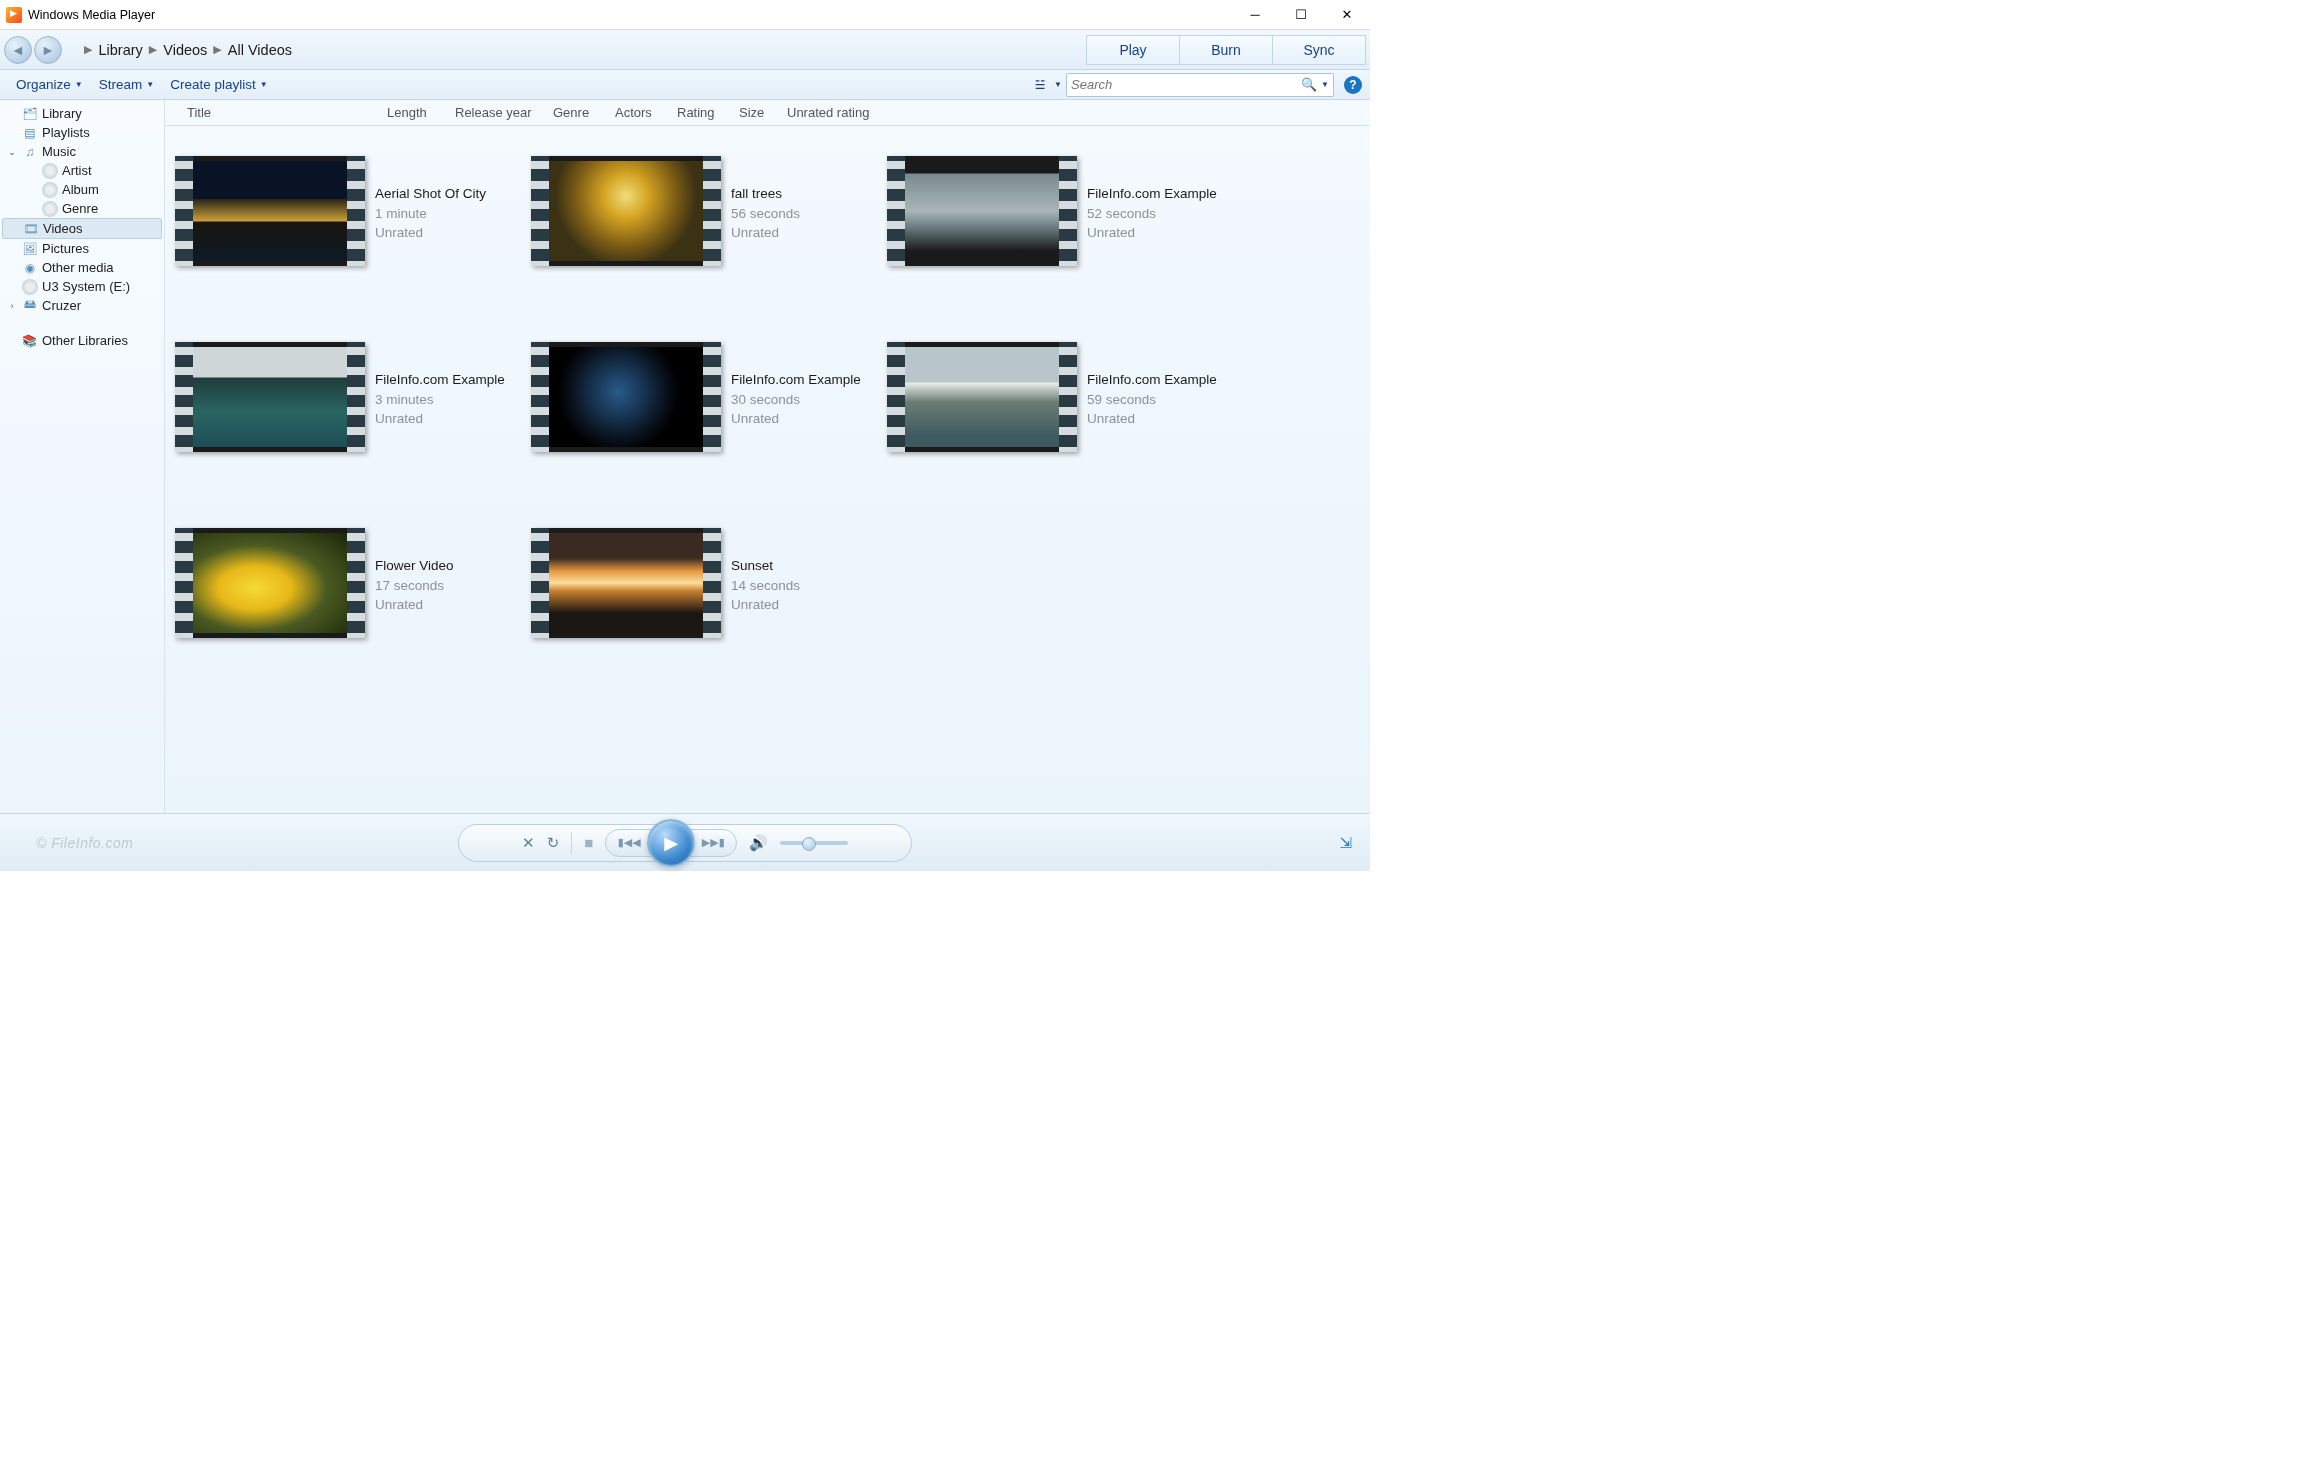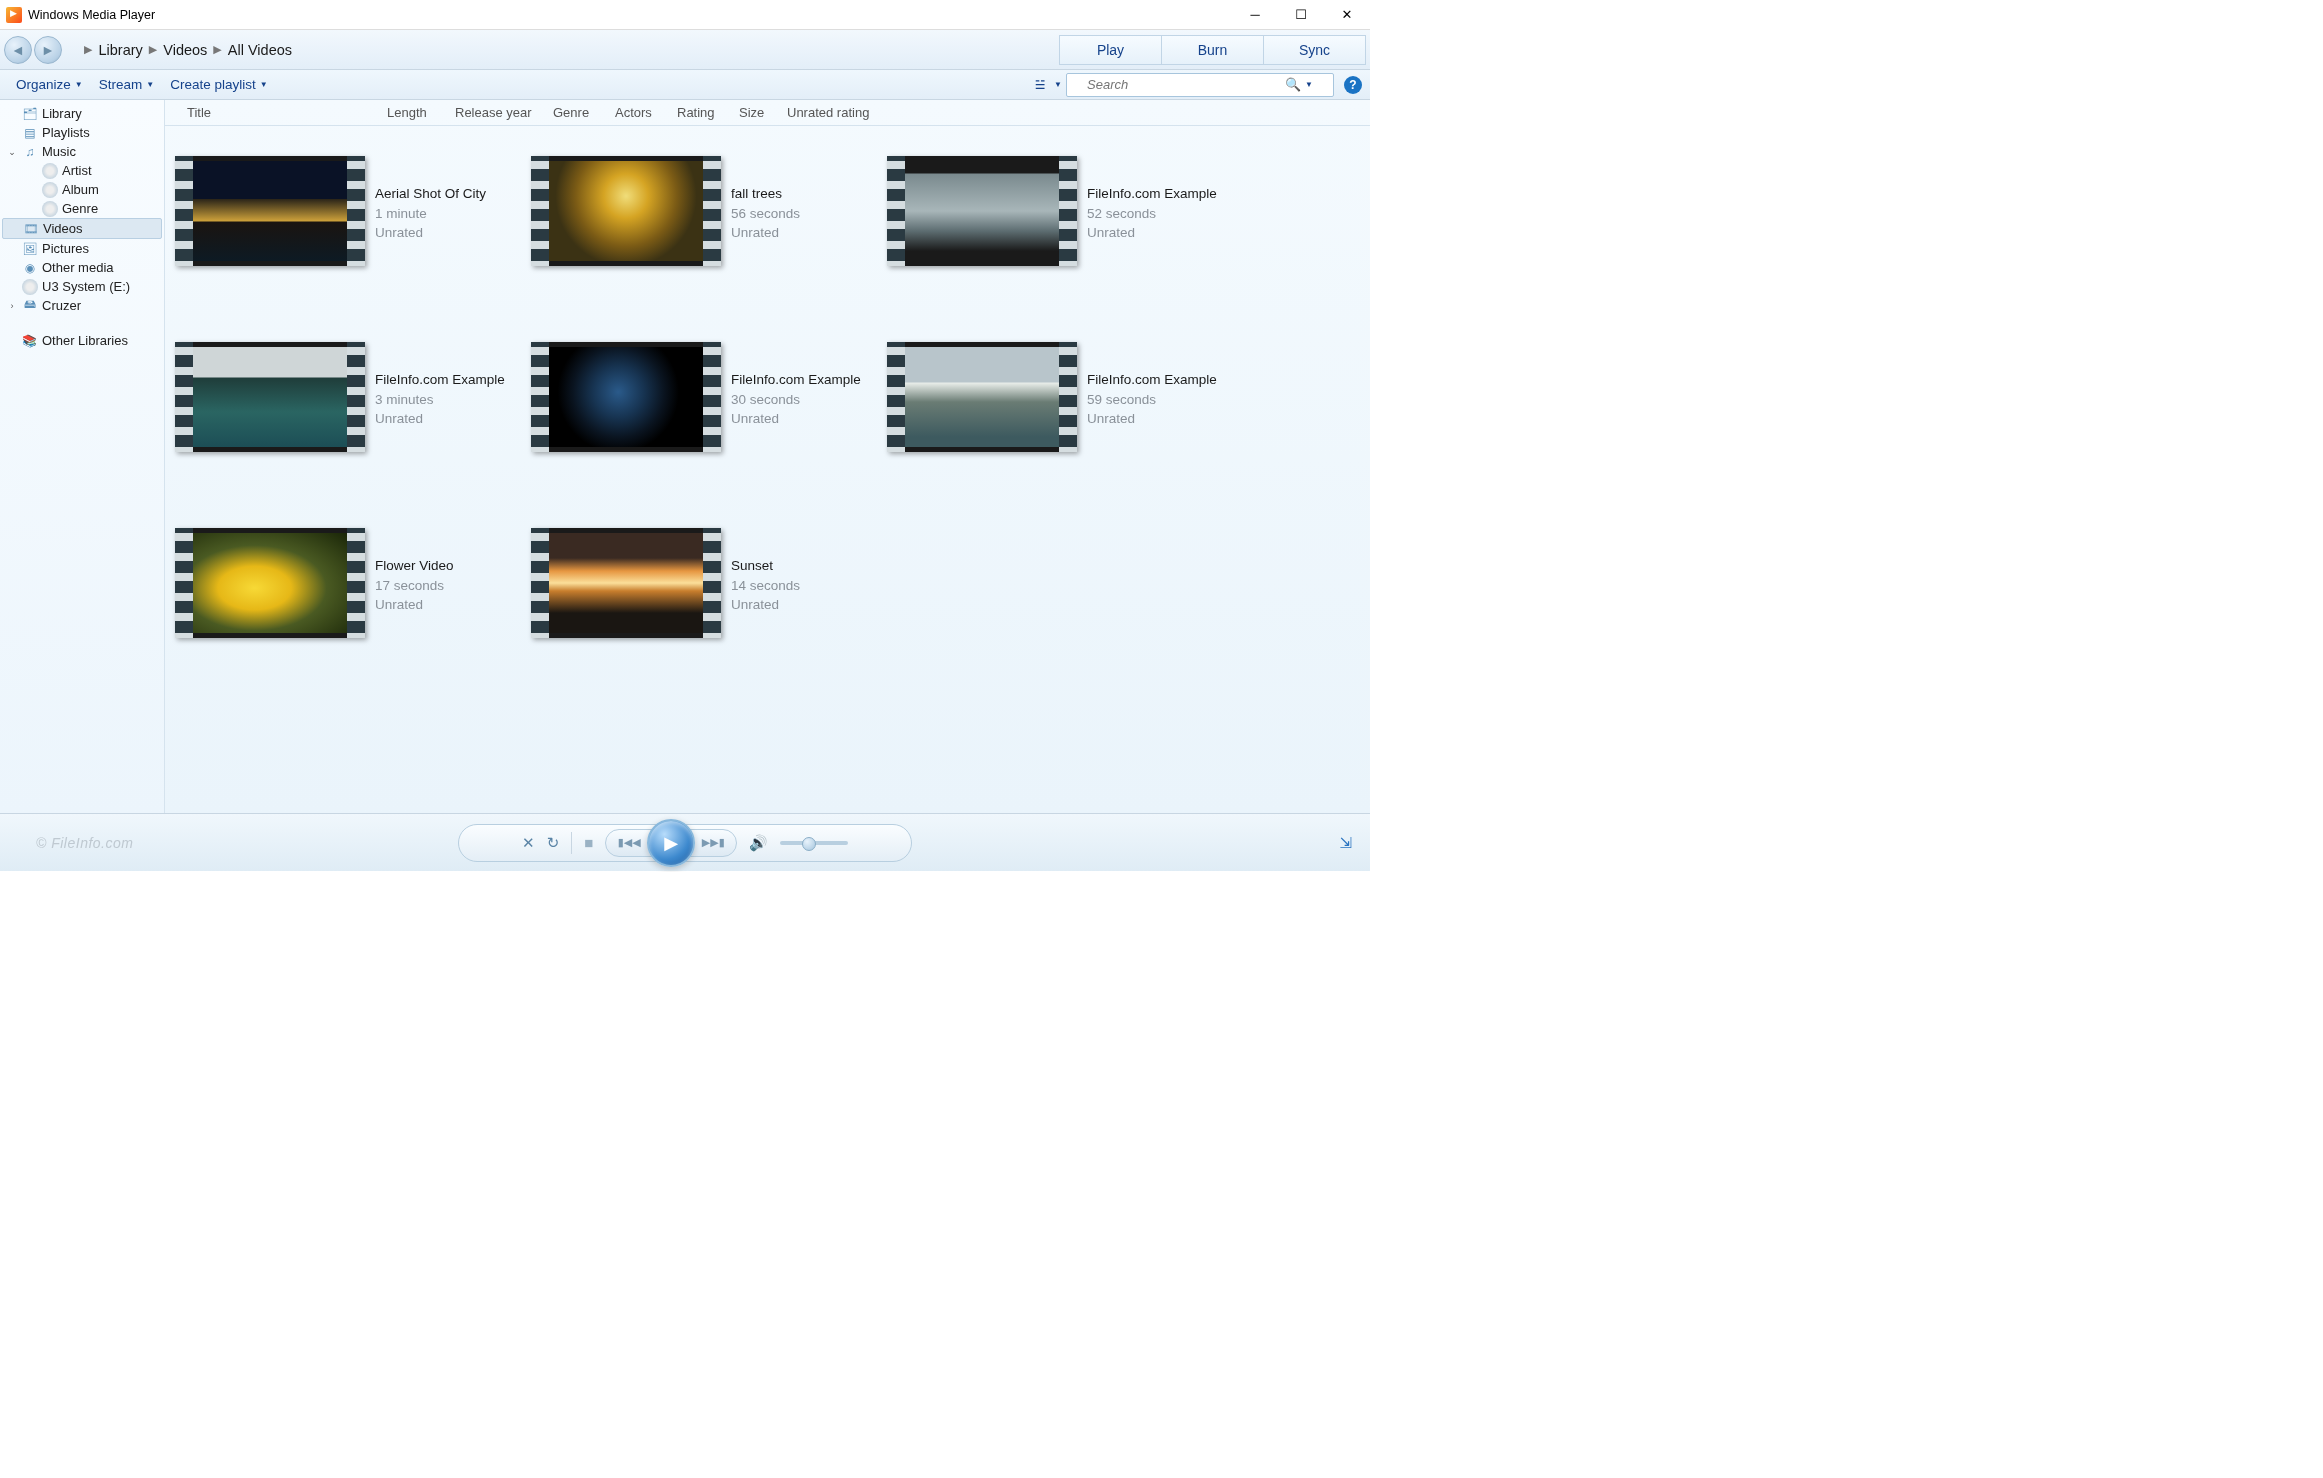--- a/index.html
+++ b/index.html
@@ -32,21 +32,21 @@
   width: 28px; height: 28px; border-radius: 50%;
   background: radial-gradient(circle at 35% 30%, #e8f2fb, #b8d1e6 70%, #8eaec7);
   border: 1px solid #9ab7cf; display: flex; align-items: center; justify-content: center;
   color: #6d8fa8; font-size: 14px; margin-right: 2px; cursor: default;
 }
 .breadcrumb { margin-left: 20px; display: flex; align-items: center; gap: 6px; font-size: 14.5px; color: #1a1a1a; }
 .breadcrumb .sep { color: #777; font-size: 11px; }
 .breadcrumb .crumb { cursor: pointer; }
 .nav-tabs { margin-left: auto; display: flex; }
 .nav-tab {
-  width: 103px; height: 30px; border: 1px solid #c1d5e6;
+  width: 94px; height: 30px; border: 1px solid #c1d5e6;
   background: linear-gradient(#f6fbff, #e6f1fa);
   display: flex; align-items: center; justify-content: center;
   font-size: 14px; color: #15428b; margin-left: -1px; cursor: pointer;
 }
 .nav-tab.play { }
 
 
 .toolbar-row {
   height: 30px; background: linear-gradient(#eff7fd, #e3eef8);
   display: flex; align-items: center; padding: 0 8px;
@@ -55,21 +55,21 @@
 }
 .tool-btn {
   color: #15428b; font-size: 13.5px; display: flex; align-items: center; gap: 4px;
   padding: 2px 8px; cursor: pointer;
 }
 .tool-btn .caret { font-size: 8px; color: #15428b; }
 .toolbar-right { margin-left: auto; display: flex; align-items: center; gap: 4px; }
 .view-btn { width: 20px; height: 20px; display: flex; align-items: center; justify-content: center; font-size: 12px; color: #15428b; cursor: default; }
 .search-box {
   width: 268px; height: 24px; background: #fff; border: 1px solid #a7c5dd;
-  border-radius: 2px; display: flex; align-items: center; padding: 0 20px;
+  border-radius: 2px; display: flex; align-items: center; padding: 0 4px;
   font-style: italic; color: #888;
 }
 .search-box input {
   flex: 1; border: none; outline: none; font-size: 13px; font-style: italic;
   background: transparent; color: #333;
 }
 .search-box .mag { color: #2a64aa; font-size: 13px; font-style: normal; }
 .help-btn {
   width: 18px; height: 18px; border-radius: 50%; background: #1a73c4;
   color: #fff; font-size: 12px; font-weight: bold; display: flex;

